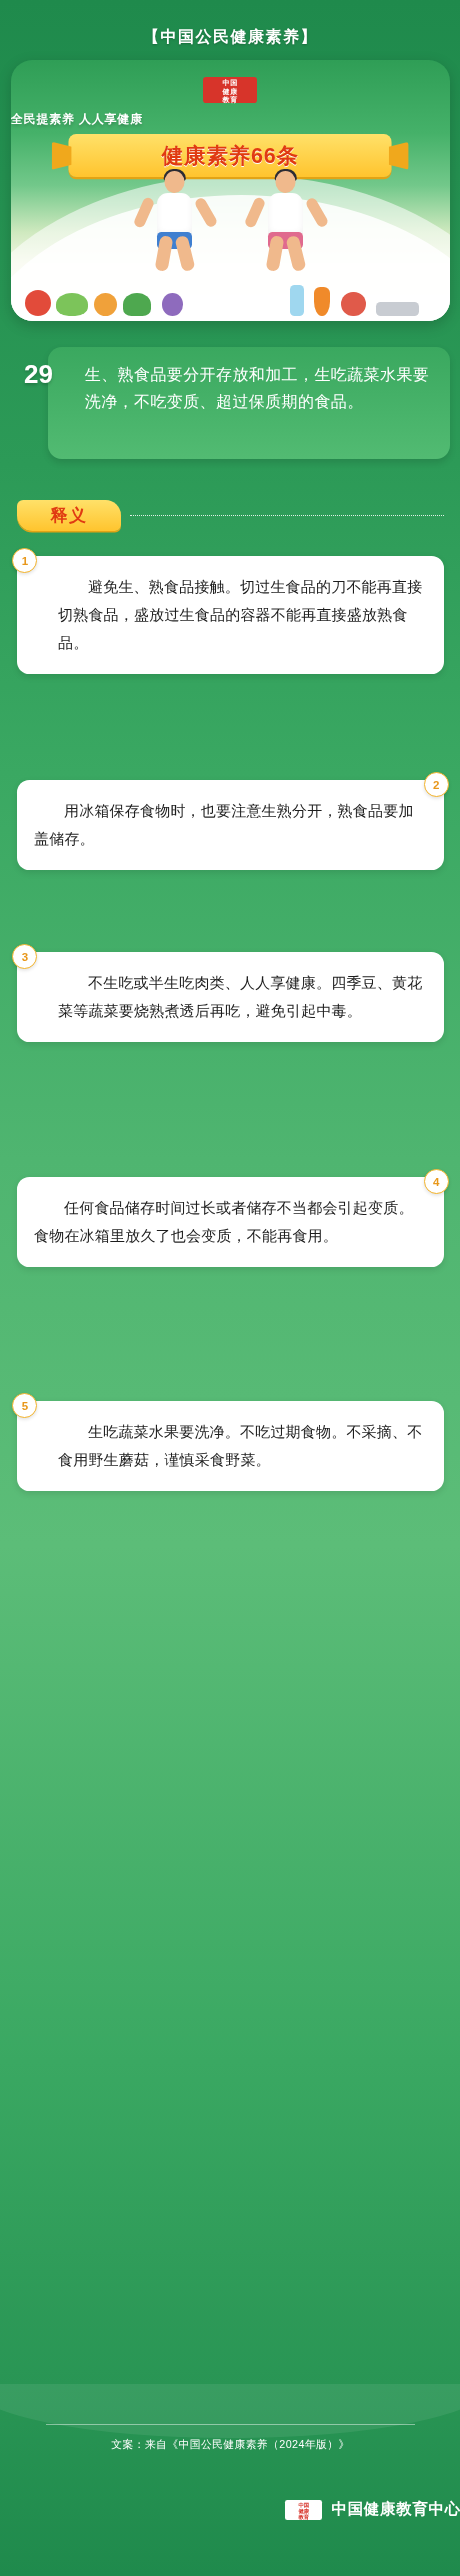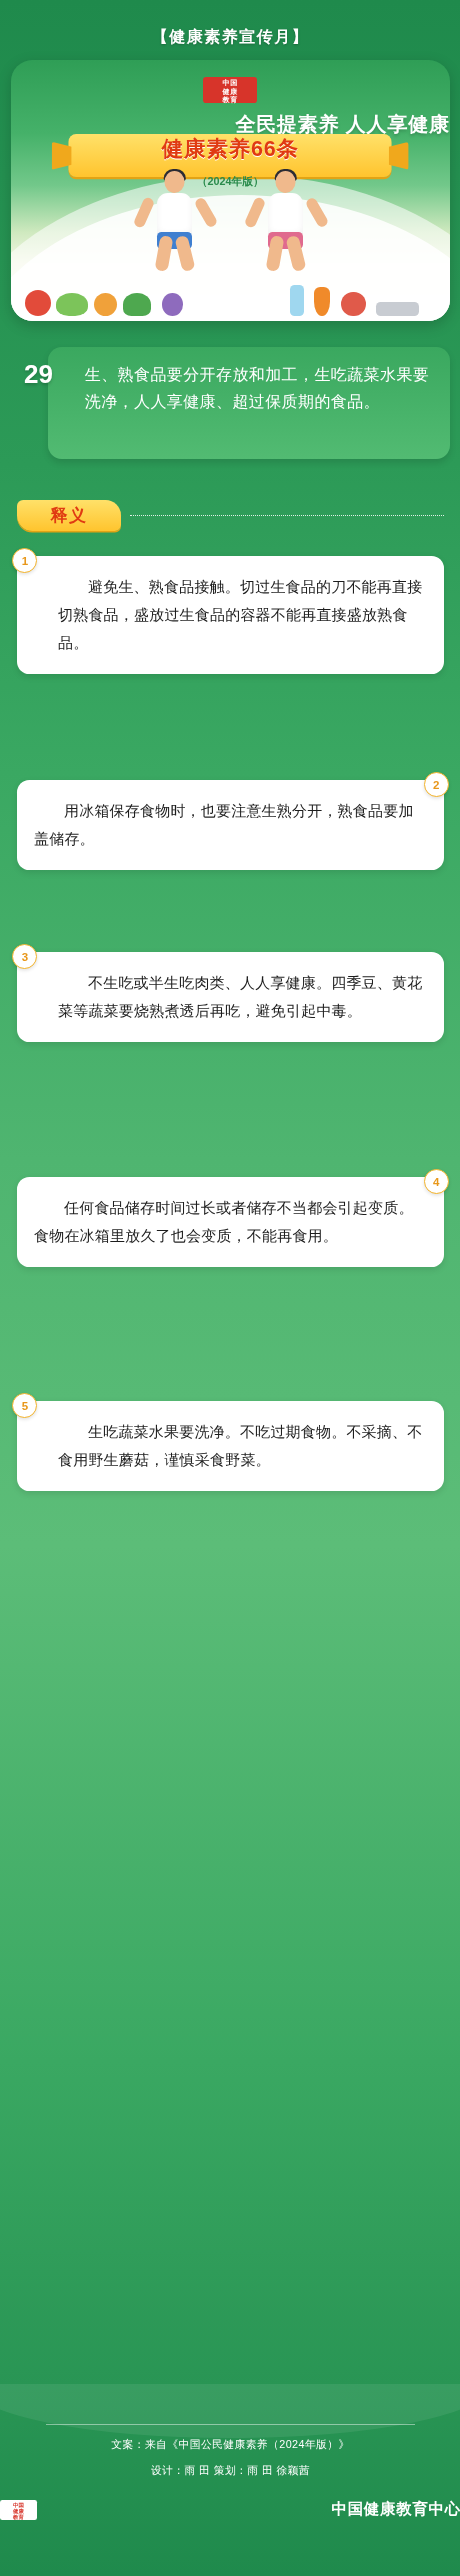--- a/index.html
+++ b/index.html
@@ -79,39 +79,39 @@
     text-align: center;
     padding-top: 2.3px;
     box-sizing: border-box;
     font-weight: bold;
     letter-spacing: 0.8px;
   }
   .hero-slogan {
     position: absolute;
     top: 51px;
     left: 0; right: 0;
-    text-align: right;
-    color: #ffffff;
-    font-size: 20px;
+    text-align: left;
+    color: #ffffff;
+    font-size: 12px;
     font-weight: bold;
     letter-spacing: 0.8px;
     text-shadow: 0 1.5px 3.1px rgba(0,0,0,0.2);
   }
   .hero-banner {
     position: absolute;
     top: 74px;
     left: 50%;
     transform: translateX(-50%);
     width: 323px;
     height: 43px;
     background: linear-gradient(180deg, #ffe169 0%, #ffc42e 100%);
     border-radius: 7.7px;
     box-shadow: 0 2.3px 0 #e2a315;
     display: flex;
-    align-items: flex-start;
+    align-items: center;
     justify-content: center;
   }
   .hero-banner::before, .hero-banner::after {
     content: "";
     position: absolute;
     top: 7.7px;
     width: 20px;
     height: 28px;
     background: #f0a81c;
     border-radius: 3.1px;
@@ -353,21 +353,21 @@
     letter-spacing: 0.4px;
   }
   .footer-line.l1 { top: 54px; }
   .footer-line.l2 { top: 80px; }
   .footer-brand {
     position: absolute;
     top: 115px;
     left: 0; right: 0;
     display: flex;
     align-items: center;
-    justify-content: space-between;
+    justify-content: flex-end;
     gap: 9.2px;
   }
   .footer-logo {
     width: 37px;
     height: 20px;
     background: #ffffff;
     color: #d7342a;
     border-radius: 2.3px;
     font-size: 5.4px;
     line-height: 6.1px;
@@ -391,34 +391,33 @@
     border-radius: 0 0 50% 50% / 0 0 100% 100%;
     background: rgba(255,255,255,0.08);
   }
 </style>
 </head>
 <body>
 
 <div class="page">
 
   <div class="header-band">
-    <div class="header-title">【健康素养宣传月】</div>
+    <div class="header-title">【中国公民健康素养】</div>
   </div>
 
   <div class="hero">
     <div class="hero-swoosh"></div>
     <div class="hero-swoosh2"></div>
 
     <div class="hero-logo">中国<br>健康<br>教育</div>
     <div class="hero-slogan">全民提素养  人人享健康</div>
 
     <div class="hero-banner">
       <span class="hero-banner-text">健康素养66条</span>
     </div>
-    <div class="hero-version">（2024年版）</div>
 
     <div class="runners">
       <div class="runner male">
         <div class="hair"></div>
         <div class="head"></div>
         <div class="body"></div>
         <div class="arm a"></div>
         <div class="arm b"></div>
         <div class="shorts"></div>
         <div class="legs">
@@ -448,21 +447,21 @@
       <div class="food" style="left:151px;width:21.5px;height:23px;background:#8e6bbd;"></div>
       <div class="food" style="right:31px;width:43px;height:14px;background:#c8ccd2;border-radius:4.6px;"></div>
       <div class="food" style="right:84px;width:24.6px;height:24.6px;background:#e05a4a;"></div>
       <div class="food" style="right:120px;width:15.4px;height:29px;background:#f08a2a;border-radius:6.1px 6.1px 50% 50%;"></div>
       <div class="food" style="right:146px;width:14px;height:31px;background:#9fd7ef;border-radius:4.6px;"></div>
     </div>
   </div>
 
   <div class="statement-wrap">
     <div class="num-badge">29</div>
-    <div class="statement-card">生、熟食品要分开存放和加工，生吃蔬菜水果要洗净，人人享健康、超过保质期的食品。</div>
+    <div class="statement-card">生、熟食品要分开存放和加工，生吃蔬菜水果要洗净，不吃变质、超过保质期的食品。</div>
   </div>
 
   <div class="shiyi">
     <div class="shiyi-tag">释义</div>
     <div class="shiyi-dots"></div>
   </div>
 
   <div class="item" style="top:556px;">
     <div class="bubble left">1</div>
     <div class="item-card left-pad">
@@ -495,21 +494,20 @@
     <div class="bubble left">5</div>
     <div class="item-card left-pad">
       <p>生吃蔬菜水果要洗净。不吃过期食物。不采摘、不食用野生蘑菇，谨慎采食野菜。</p>
     </div>
   </div>
 
   <div class="footer">
     <div class="footer-wave"></div>
     <div class="footer-sep"></div>
     <div class="footer-line l1">文案：来自《中国公民健康素养（2024年版）》</div>
-    <div class="footer-line l2">设计：雨 田    策划：雨 田  徐颖茜</div>
     <div class="footer-brand">
       <div class="footer-logo">中国<br>健康<br>教育</div>
       <div class="footer-brand-text">中国健康教育中心</div>
     </div>
   </div>
 
 </div>
 
 
 </body></html>

